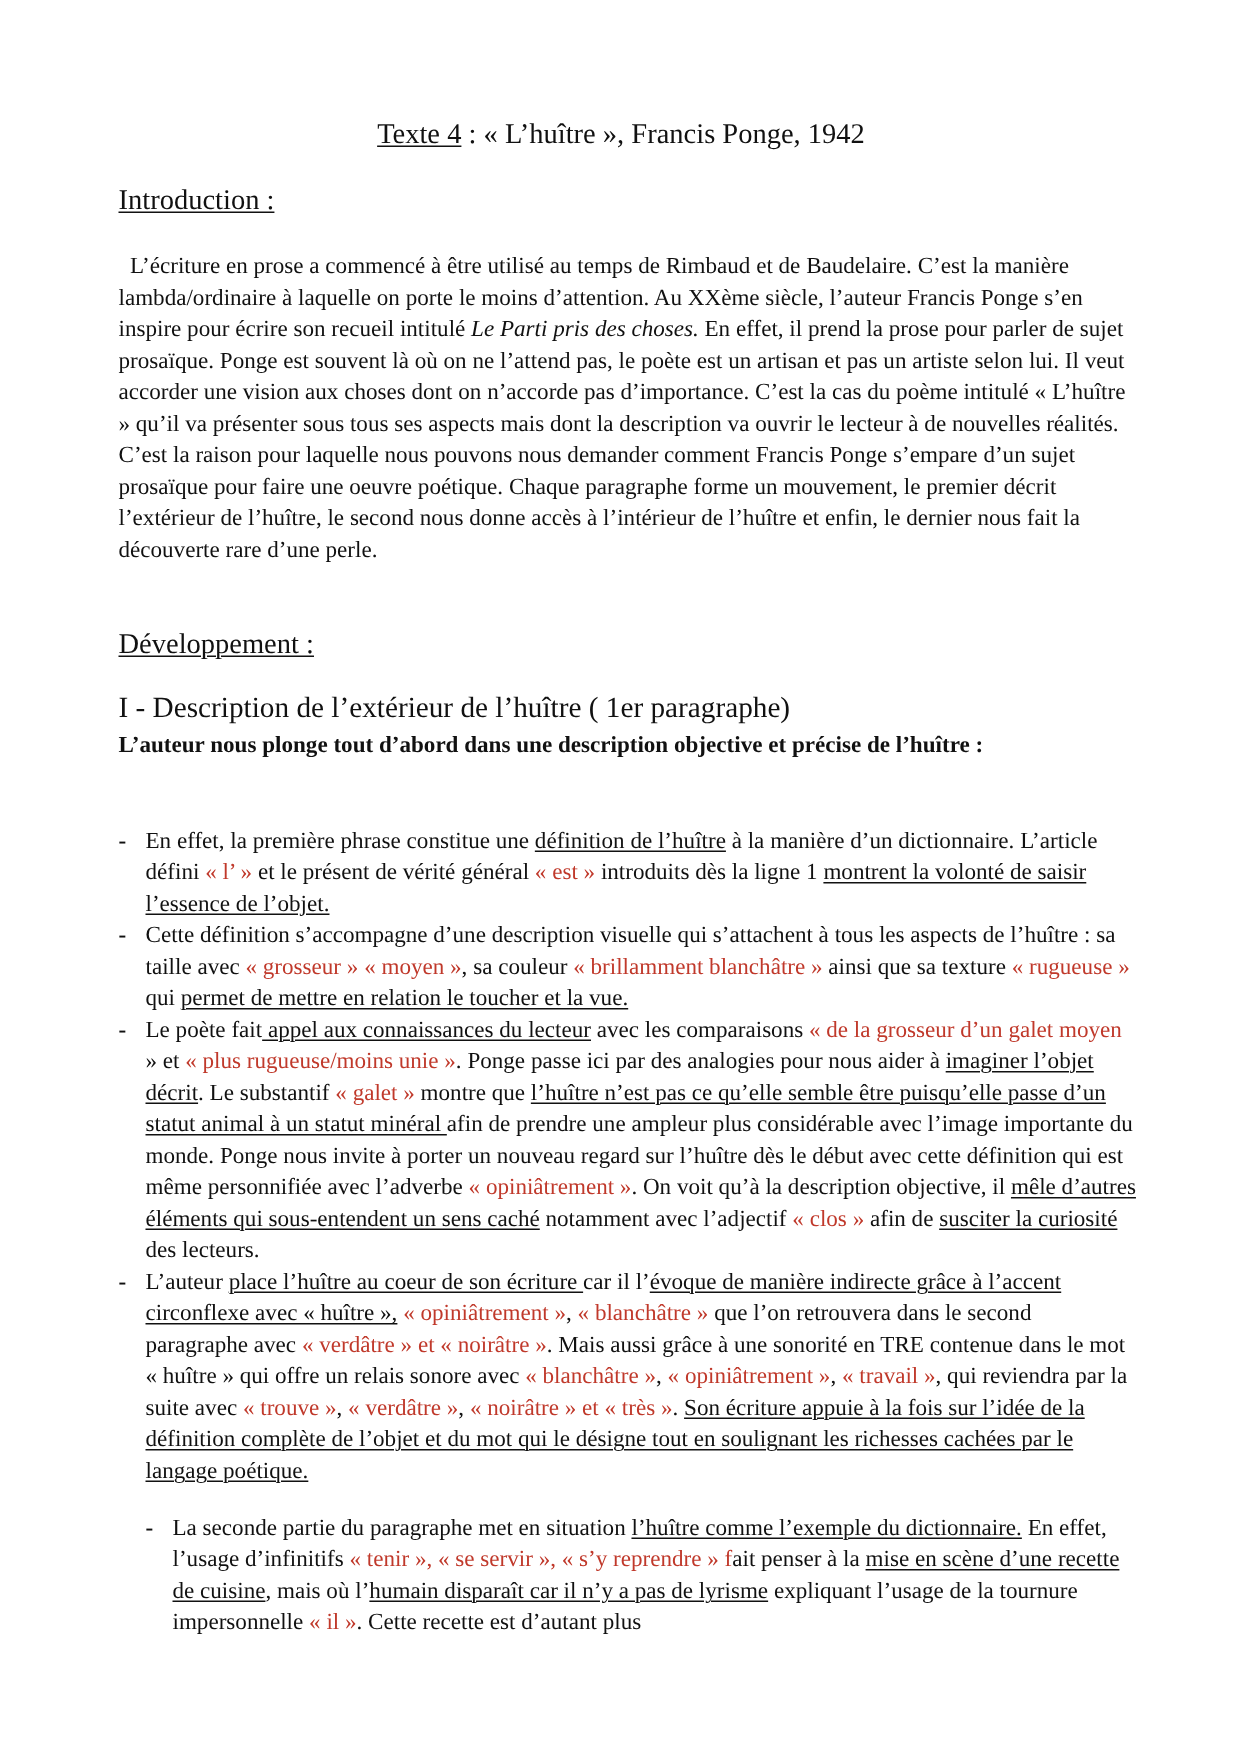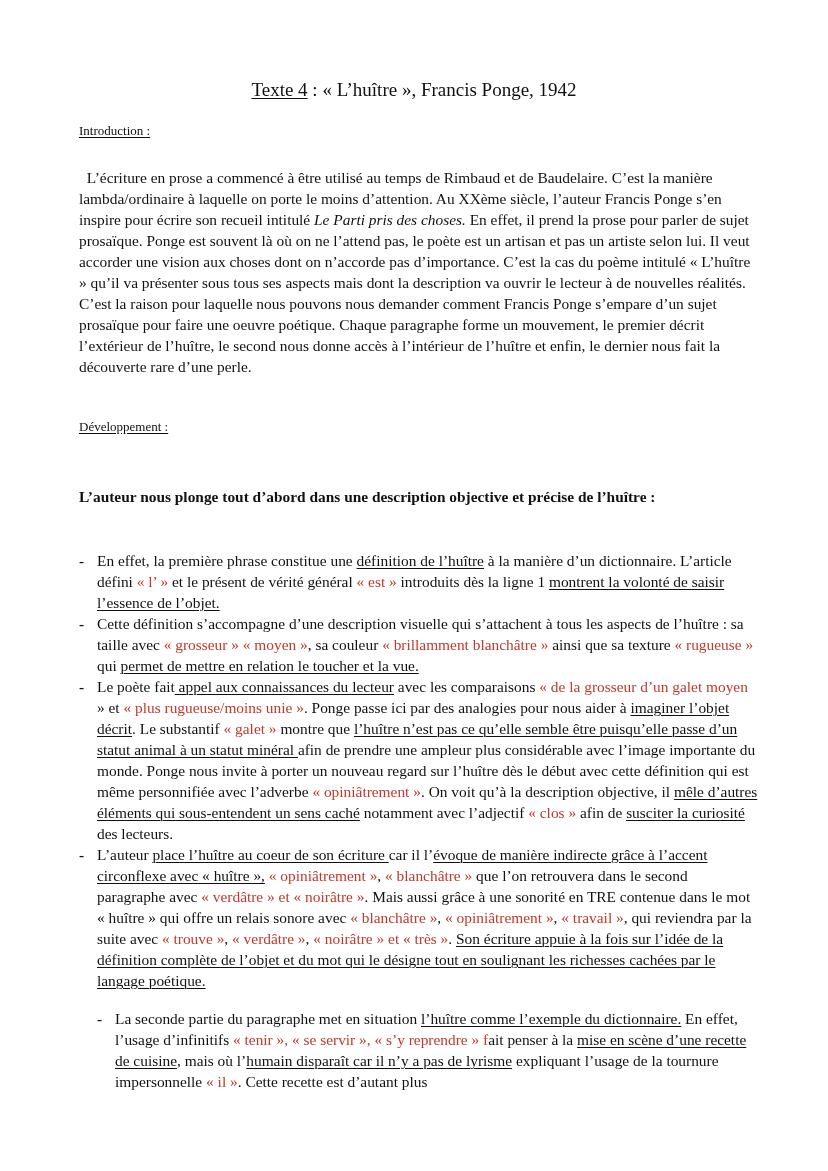--- a/index.html
+++ b/index.html
@@ -1,21 +1,21 @@
 <!DOCTYPE html>
 <html><head>
 <meta charset="utf-8">
 <style>
   html, body { margin: 0; padding: 0; background: #ffffff; }
   body { width: 828px; height: 1171px; overflow: hidden; position: relative;
          font-family: "Liberation Serif", "DejaVu Serif", serif; color: #111; }
   .page { position: absolute; left: 0; top: 0; width: 828px; height: 1171px; }
   .title { position: absolute; top: 79px; left: 0; width: 828px; text-align: center; font-size: 19px; }
   .u { text-decoration: underline; text-underline-offset: 2px; text-decoration-thickness: 1px; }
-  .h2 { position: absolute; left: 79px; font-size: 13px; }
+  .h2 { position: absolute; left: 79px; font-size: 19px; }
   .para { position: absolute; left: 79px; width: 680px; font-size: 15.4px; line-height: 21px; }
   .section { position: absolute; left: 79px; font-size: 19.5px; }
   .lead { position: absolute; left: 79px; font-size: 15.4px; font-weight: bold; }
   .bullets { position: absolute; left: 79px; width: 680px; font-size: 15.4px; line-height: 21px; margin: 0; padding: 0; list-style: none; }
   .bullets li { position: relative; padding-left: 18px; }
   .bullets li .dash { position: absolute; left: 0; top: 0; font-weight: bold; }
   .sub { position: absolute; left: 97px; width: 662px; font-size: 15.4px; line-height: 21px; margin: 0; padding: 0; list-style: none; }
   .sub li { position: relative; padding-left: 18px; }
   .sub li .dash { position: absolute; left: 0; top: 0; font-weight: bold; }
   .r { color: #c0392b; }
@@ -30,20 +30,21 @@
   <div class="title">
     <span class="u">Texte 4</span><span> : « L’huître », Francis Ponge, 1942</span>
   </div>
 
   <div class="h2 u" style="top:123px;">Introduction :</div>
 
   <div class="para" style="top:167px; white-space: pre-wrap;"><span>  L’écriture en prose a commencé à être utilisé au temps de Rimbaud et de Baudelaire. C’est la manière lambda/ordinaire à laquelle on porte le moins d’attention. Au XXème siècle, l’auteur Francis Ponge s’en inspire pour écrire son recueil intitulé </span><i>Le Parti pris des choses.</i><span> En effet, il prend la prose pour parler de sujet prosaïque. Ponge est souvent là où on ne l’attend pas, le poète est un artisan et pas un artiste selon lui. Il veut accorder une vision aux choses dont on n’accorde pas d’importance. C’est la cas du poème intitulé « L’huître » qu’il va présenter sous tous ses aspects mais dont la description va ouvrir le lecteur à de nouvelles réalités. C’est la raison pour laquelle nous pouvons nous demander comment Francis Ponge s’empare d’un sujet prosaïque pour faire une oeuvre poétique. Chaque paragraphe forme un mouvement, le premier décrit l’extérieur de l’huître, le second nous donne accès à l’intérieur de l’huître et enfin, le dernier nous fait la découverte rare d’une perle.</span></div>
 
   <div class="h2 u" style="top:419px;">Développement :</div>
 
+  <div class="section" style="top:462px;">I - Description de l’extérieur de l’huître ( 1er paragraphe)</div>
 
   <div class="lead" style="top:488px;">L’auteur nous plonge tout d’abord dans une description objective et précise de l’huître :</div>
 
   <ul class="bullets" style="top:550px;" id="main-list">
       <li><span class="dash">-</span><span>En effet, la </span><b>première phrase</b><span> constitue une </span><span class="u">définition de l’huître</span><span> à la manière d’un dictionnaire. </span><b>L’article défini</b><span class="r" style="color: rgb(192, 57, 43);"> « l’ »</span><span> et le </span><b>présent de vérité généra</b><span>l </span><span class="r" style="color: rgb(192, 57, 43);">« est »</span><span> introduits dès la ligne 1 </span><span class="u">montrent la volonté de saisir l’essence de l’objet.</span></li>
       <li><span class="dash">-</span><span>Cette définition s’accompagne d’une description visuelle qui s’attachent à tous les aspects de l’huître : sa </span><b>taille</b><span> avec  </span><span class="r" style="color: rgb(192, 57, 43);">« grosseur » « moyen »</span><span>, </span><b>sa couleur</b><span>  </span><span class="r" style="color: rgb(192, 57, 43);">« brillamment blanchâtre »</span><span> ainsi que sa </span><b>texture</b><span> </span><span class="r" style="color: rgb(192, 57, 43);">« rugueuse »</span><span> qui </span><span class="u">permet de mettre en relation le toucher et la vue.</span></li>
       <li><span class="dash">-</span><span>Le poète fait</span><span class="u"> appel aux connaissances du lecteur</span><span> avec les </span><b>comparaisons</b><span> </span><span class="r" style="color: rgb(192, 57, 43);">« de la grosseur d’un galet moyen</span><span> » et </span><span class="r" style="color: rgb(192, 57, 43);">« plus rugueuse/moins unie »</span><span>. Ponge passe ici par des analogies pour nous aider à </span><span class="u">imaginer l’objet décrit</span><span>. Le </span><b>substantif</b><span> </span><span class="r" style="color: rgb(192, 57, 43);">« galet »</span><span> montre que </span><span class="u">l’huître n’est pas ce qu’elle semble être puisqu’elle passe d’un statut animal à un statut minéral </span><span>afin de prendre une ampleur plus considérable avec l’image importante du monde. Ponge nous invite à porter un nouveau regard sur l’huître dès le début avec cette définition qui est même personnifiée avec </span><b>l’adverbe</b><span> </span><span class="r" style="color: rgb(192, 57, 43);">« opiniâtrement »</span><span>. On voit qu’à la description objective, il </span><span class="u">mêle d’autres éléments qui sous-entendent un sens caché</span><span> notamment avec </span><b>l’adjectif</b><span> </span><span class="r" style="color: rgb(192, 57, 43);">« clos »</span><span> afin de </span><span class="u">susciter la curiosité</span><span> des lecteurs.</span></li>
       <li><span class="dash">-</span><span>L’auteur </span><span class="u">place l’huître au coeur de son écriture </span><span>car il l’</span><span class="u">évoque de manière indirecte grâce à l’accent circonflexe avec « huître »,</span><span> </span><span class="r" style="color: rgb(192, 57, 43);">« opiniâtrement »</span><span>, </span><span class="r" style="color: rgb(192, 57, 43);">« blanchâtre »</span><span> que l’on retrouvera dans le second paragraphe avec </span><span class="r" style="color: rgb(192, 57, 43);">« verdâtre » et « noirâtre »</span><span>. Mais aussi grâce à une </span><b>sonorité en TRE</b><span> contenue dans le mot « huître » qui offre un relais sonore avec </span><span class="r" style="color: rgb(192, 57, 43);">« blanchâtre »</span><span>, </span><span class="r" style="color: rgb(192, 57, 43);">« opiniâtrement »</span><span>, </span><span class="r" style="color: rgb(192, 57, 43);">« travail »</span><span>, qui reviendra par la suite avec </span><span class="r" style="color: rgb(192, 57, 43);">« trouve »</span><span>, </span><span class="r" style="color: rgb(192, 57, 43);">« verdâtre »</span><span>, </span><span class="r" style="color: rgb(192, 57, 43);">« noirâtre » et « très »</span><span>. </span><span class="u">Son écriture appuie à la fois sur l’idée de la définition complète de l’objet et du mot qui le désigne tout en soulignant les richesses cachées par le langage poétique.</span></li>
     </ul>
 

